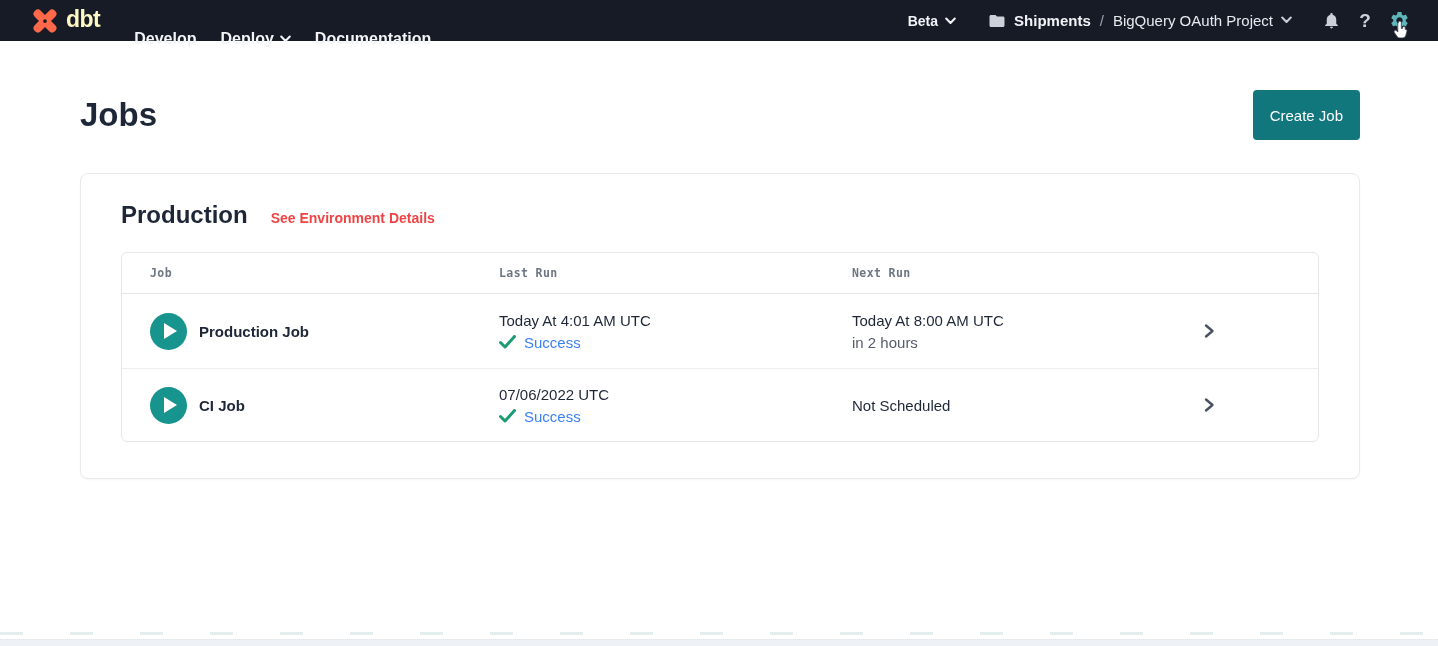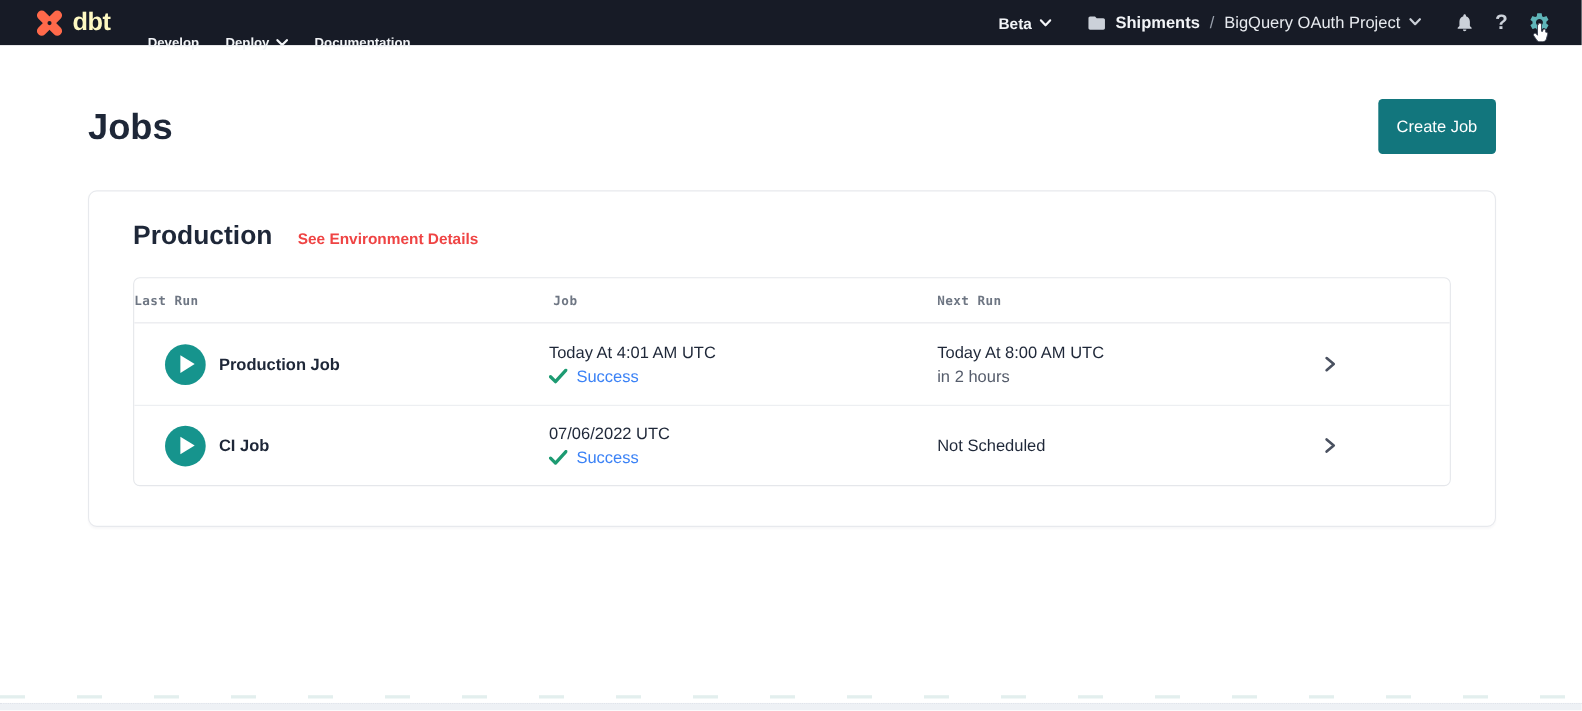--- a/index.html
+++ b/index.html
@@ -15,21 +15,21 @@
   
   .navbar {
     height: 41px; background: #171b26;
     display: flex; align-items: center;
     padding: 0 26px 0 30px;
   }
   .brand { display: flex; align-items: center; gap: 6px; margin-right: 34px; cursor: pointer; }
   .brand-text { color: #fef9c3; font-weight: 700; font-size: 23px; letter-spacing: -0.5px; line-height: 1; padding-bottom: 3px; }
   .nav-links { display: flex; align-items: center; gap: 24px; }
   .nav-link {
-    color: #f2f4f7; font-size: 12px; font-weight: 700;
+    color: #f2f4f7; font-size: 16px; font-weight: 700;
     display: flex; align-items: center; gap: 6px; cursor: pointer;
     text-decoration: none;
     margin-top: 36px;
   }
   .nav-right { margin-left: auto; display: flex; align-items: center; }
   .beta { display: flex; align-items: center; gap: 7px; color: #f2f4f7; font-size: 14px; font-weight: 700; cursor: pointer; }
   .breadcrumb { display: flex; align-items: flex-start; margin-left: 32px; font-size: 15px; }
   .crumb-account { color: #f2f4f7; font-weight: 700; margin-left: 8px; }
   .crumb-sep { color: #9aa1ad; margin: 0 9px; font-weight: 400; }
   .crumb-project { color: #e7eaef; font-weight: 400; display: flex; align-items: center; gap: 8px; cursor: pointer; }
@@ -197,22 +197,22 @@
   </div>
 
   <section class="card">
     <div class="card-head">
       <h2 class="env-name">Production</h2>
       <a class="env-link">See Environment Details</a>
     </div>
 
     <div class="jobs-table">
       <div class="thead">
+        <div class="th col-job">Job</div>
         <div class="th col-last">Last Run</div>
-        <div class="th col-job">Job</div>
         <div class="th col-next">Next Run</div>
         <div class="th col-chev"></div>
       </div>
 
       <div class="trow">
         <div class="col-job job-cell">
           <button class="play-btn">
             <span class="play-tri"></span>
           </button>
           <span class="job-name">Production Job</span>

